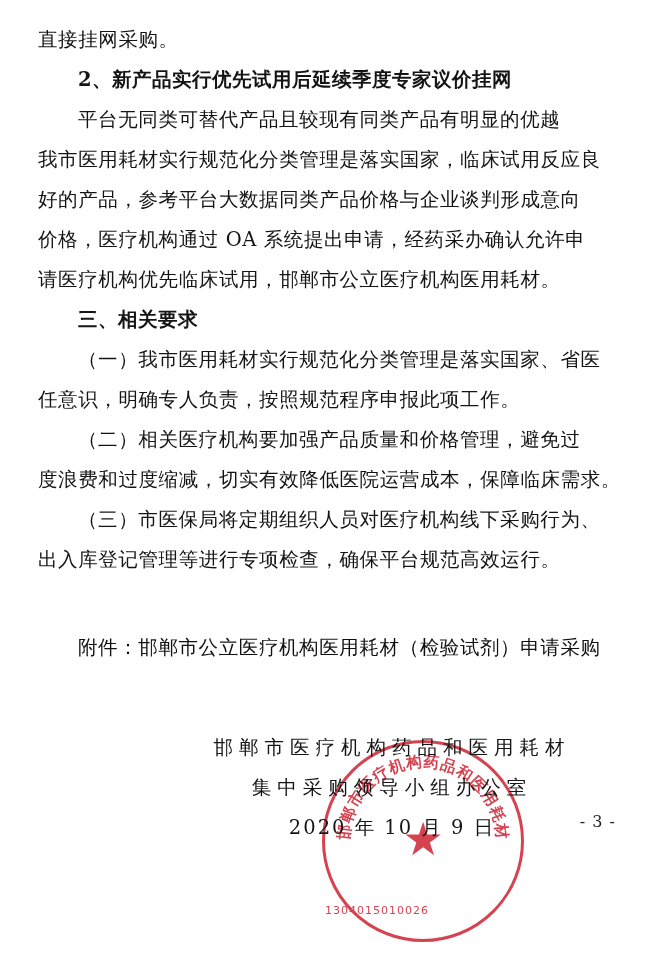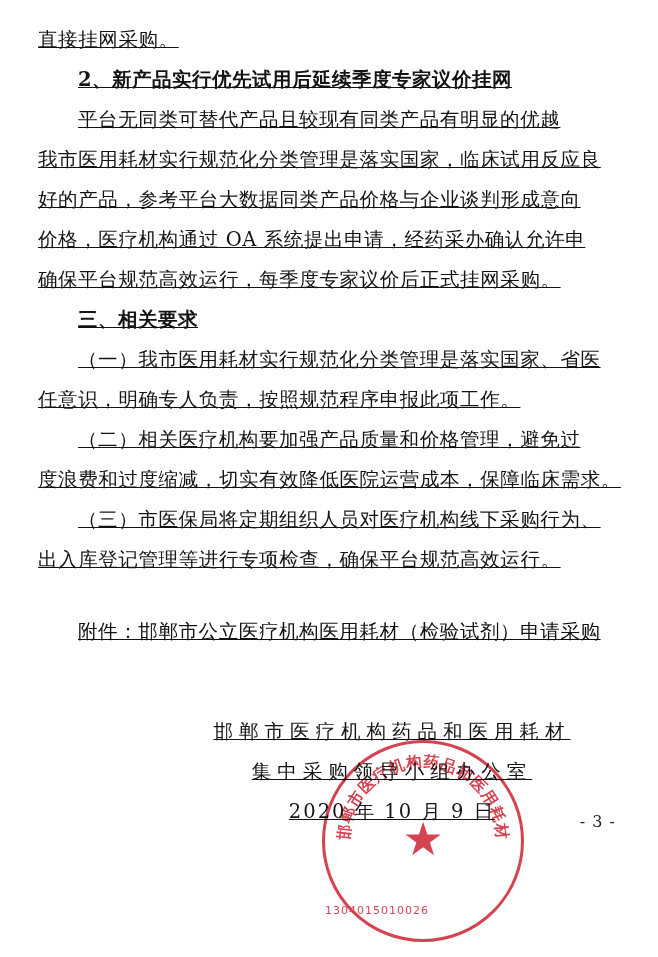--- a/index.html
+++ b/index.html
@@ -13,37 +13,36 @@
     font-family: "DejaVu Serif", "Liberation Serif", serif;
     color: #111111;
     overflow: hidden;
   }
   .page {
     position: relative;
     width: 658px;
     height: 855px;
     box-sizing: border-box;
     padding: 20px 42px 0 38px;
-    text-decoration: underline;
   }
   .line {
     font-size: 19.5px;
     line-height: 40px;
     letter-spacing: 0.6px;
     white-space: pre;
     color: #141414;
   }
   .indent2 { text-indent: 40px; }
   .bold {
     font-weight: bold;
     letter-spacing: 0.5px;
   }
   .gap-md { height: 26px; }
   .attach-block {
-    margin-top: 6px;
+    margin-top: 22px;
   }
   .attach-line1 {
     font-size: 19.5px;
     line-height: 40px;
     letter-spacing: 0.6px;
     white-space: pre;
     text-indent: 40px;
   }
   .attach-line2 {
     font-size: 19.5px;
@@ -141,21 +140,21 @@
 
 <div class="page">
 
   <div>
     <div class="line">直接挂网采购。</div>
     <div class="line indent2 bold">2、新产品实行优先试用后延续季度专家议价挂网</div>
     <div class="line indent2">平台无同类可替代产品且较现有同类产品有明显的优越</div>
     <div class="line">我市医用耗材实行规范化分类管理是落实国家，临床试用反应良</div>
     <div class="line">好的产品，参考平台大数据同类产品价格与企业谈判形成意向</div>
     <div class="line">价格，医疗机构通过 OA 系统提出申请，经药采办确认允许申</div>
-    <div class="line">确保平台规范高效运行，每季度专家议价后正式挂网采购。</div>
+    <div class="line">请医疗机构优先临床试用，邯郸市公立医疗机构医用耗材。</div>
     <div class="line indent2 bold">三、相关要求</div>
     <div class="line indent2">（一）我市医用耗材实行规范化分类管理是落实国家、省医</div>
     <div class="line">任意识，明确专人负责，按照规范程序申报此项工作。</div>
     <div class="line indent2">（二）相关医疗机构要加强产品质量和价格管理，避免过</div>
     <div class="line">度浪费和过度缩减，切实有效降低医院运营成本，保障临床需求。</div>
     <div class="line indent2">（三）市医保局将定期组织人员对医疗机构线下采购行为、</div>
     <div class="line">出入库登记管理等进行专项检查，确保平台规范高效运行。</div>
   </div>
 
   <div class="gap-md"></div>

